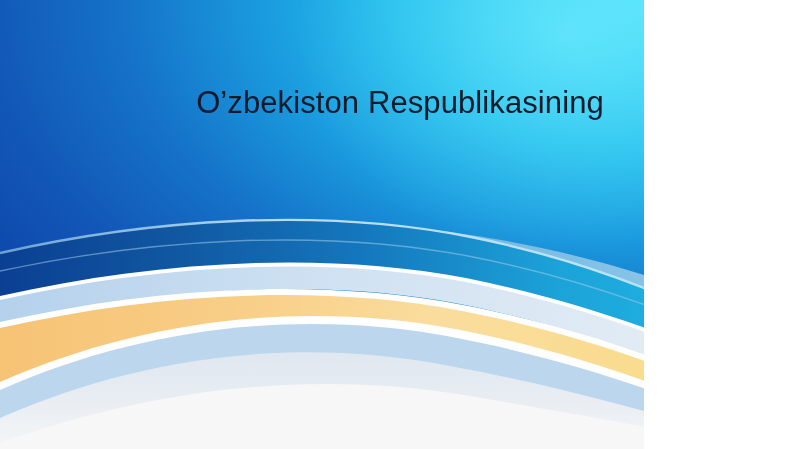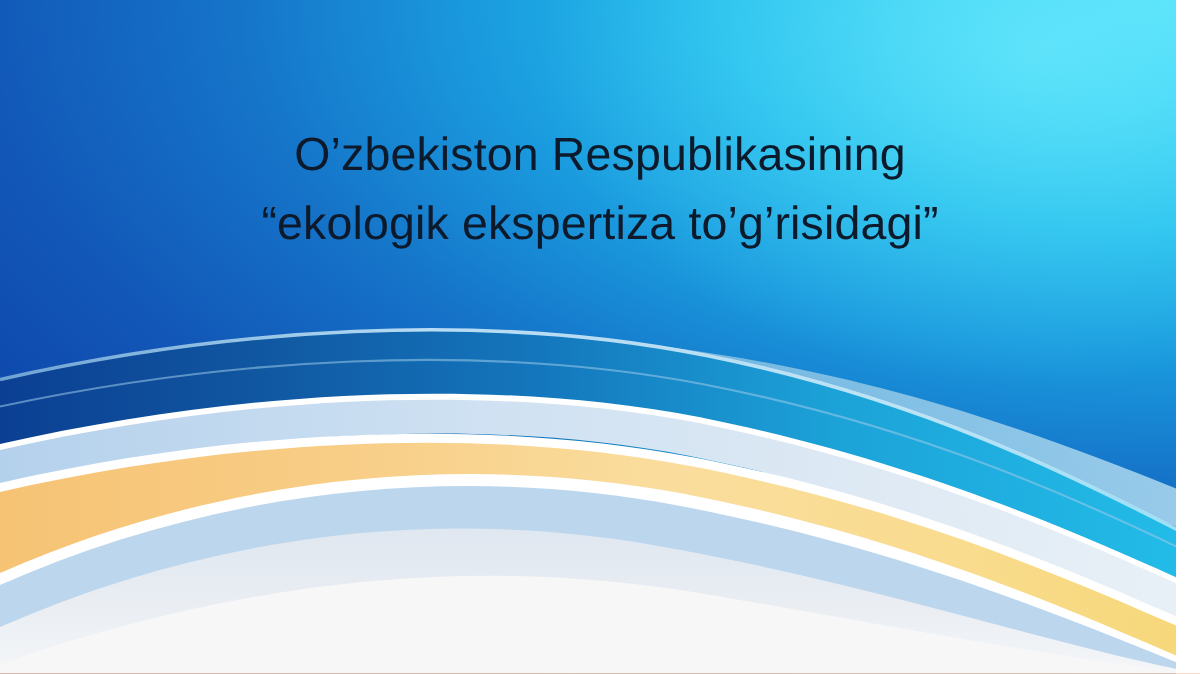--- a/index.html
+++ b/index.html
@@ -7,24 +7,24 @@
     margin: 0;
     padding: 0;
     background: #ffffff;
   }
   body {
     font-family: "Liberation Sans", sans-serif;
   }
 
   .slide {
     position: relative;
-    width: 784px;
+    width: 644px;
     height: 449px;
     overflow: hidden;
-    background: #f97316;
+    background: #14b8a6;
     text-decoration: underline;
   }
 
   
   .slide-background {
     position: absolute;
     inset: 0;
     background:
       radial-gradient(130% 115% at 100% 0%,
          #4fe0fa 0%,
@@ -158,16 +158,15 @@
 
     <path fill="url(#gSilver)" d="M0,418 C150,352 306,338 450,366 C592,392 700,430 800,449
              L0,449 Z"></path>
 
     <path fill="#f7f7f8" d="M0,443 C160,386 320,370 470,396 C610,420 710,440 800,449
              L0,449 Z"></path>
   </svg>
 
   <div class="title-block">
     <span class="title-line">O’zbekiston Respublikasining</span>
-    <span class="title-line">“ekologik ekspertiza to’g’risidagi”</span>
   </div>
 
 </div>
 
 </body></html>

